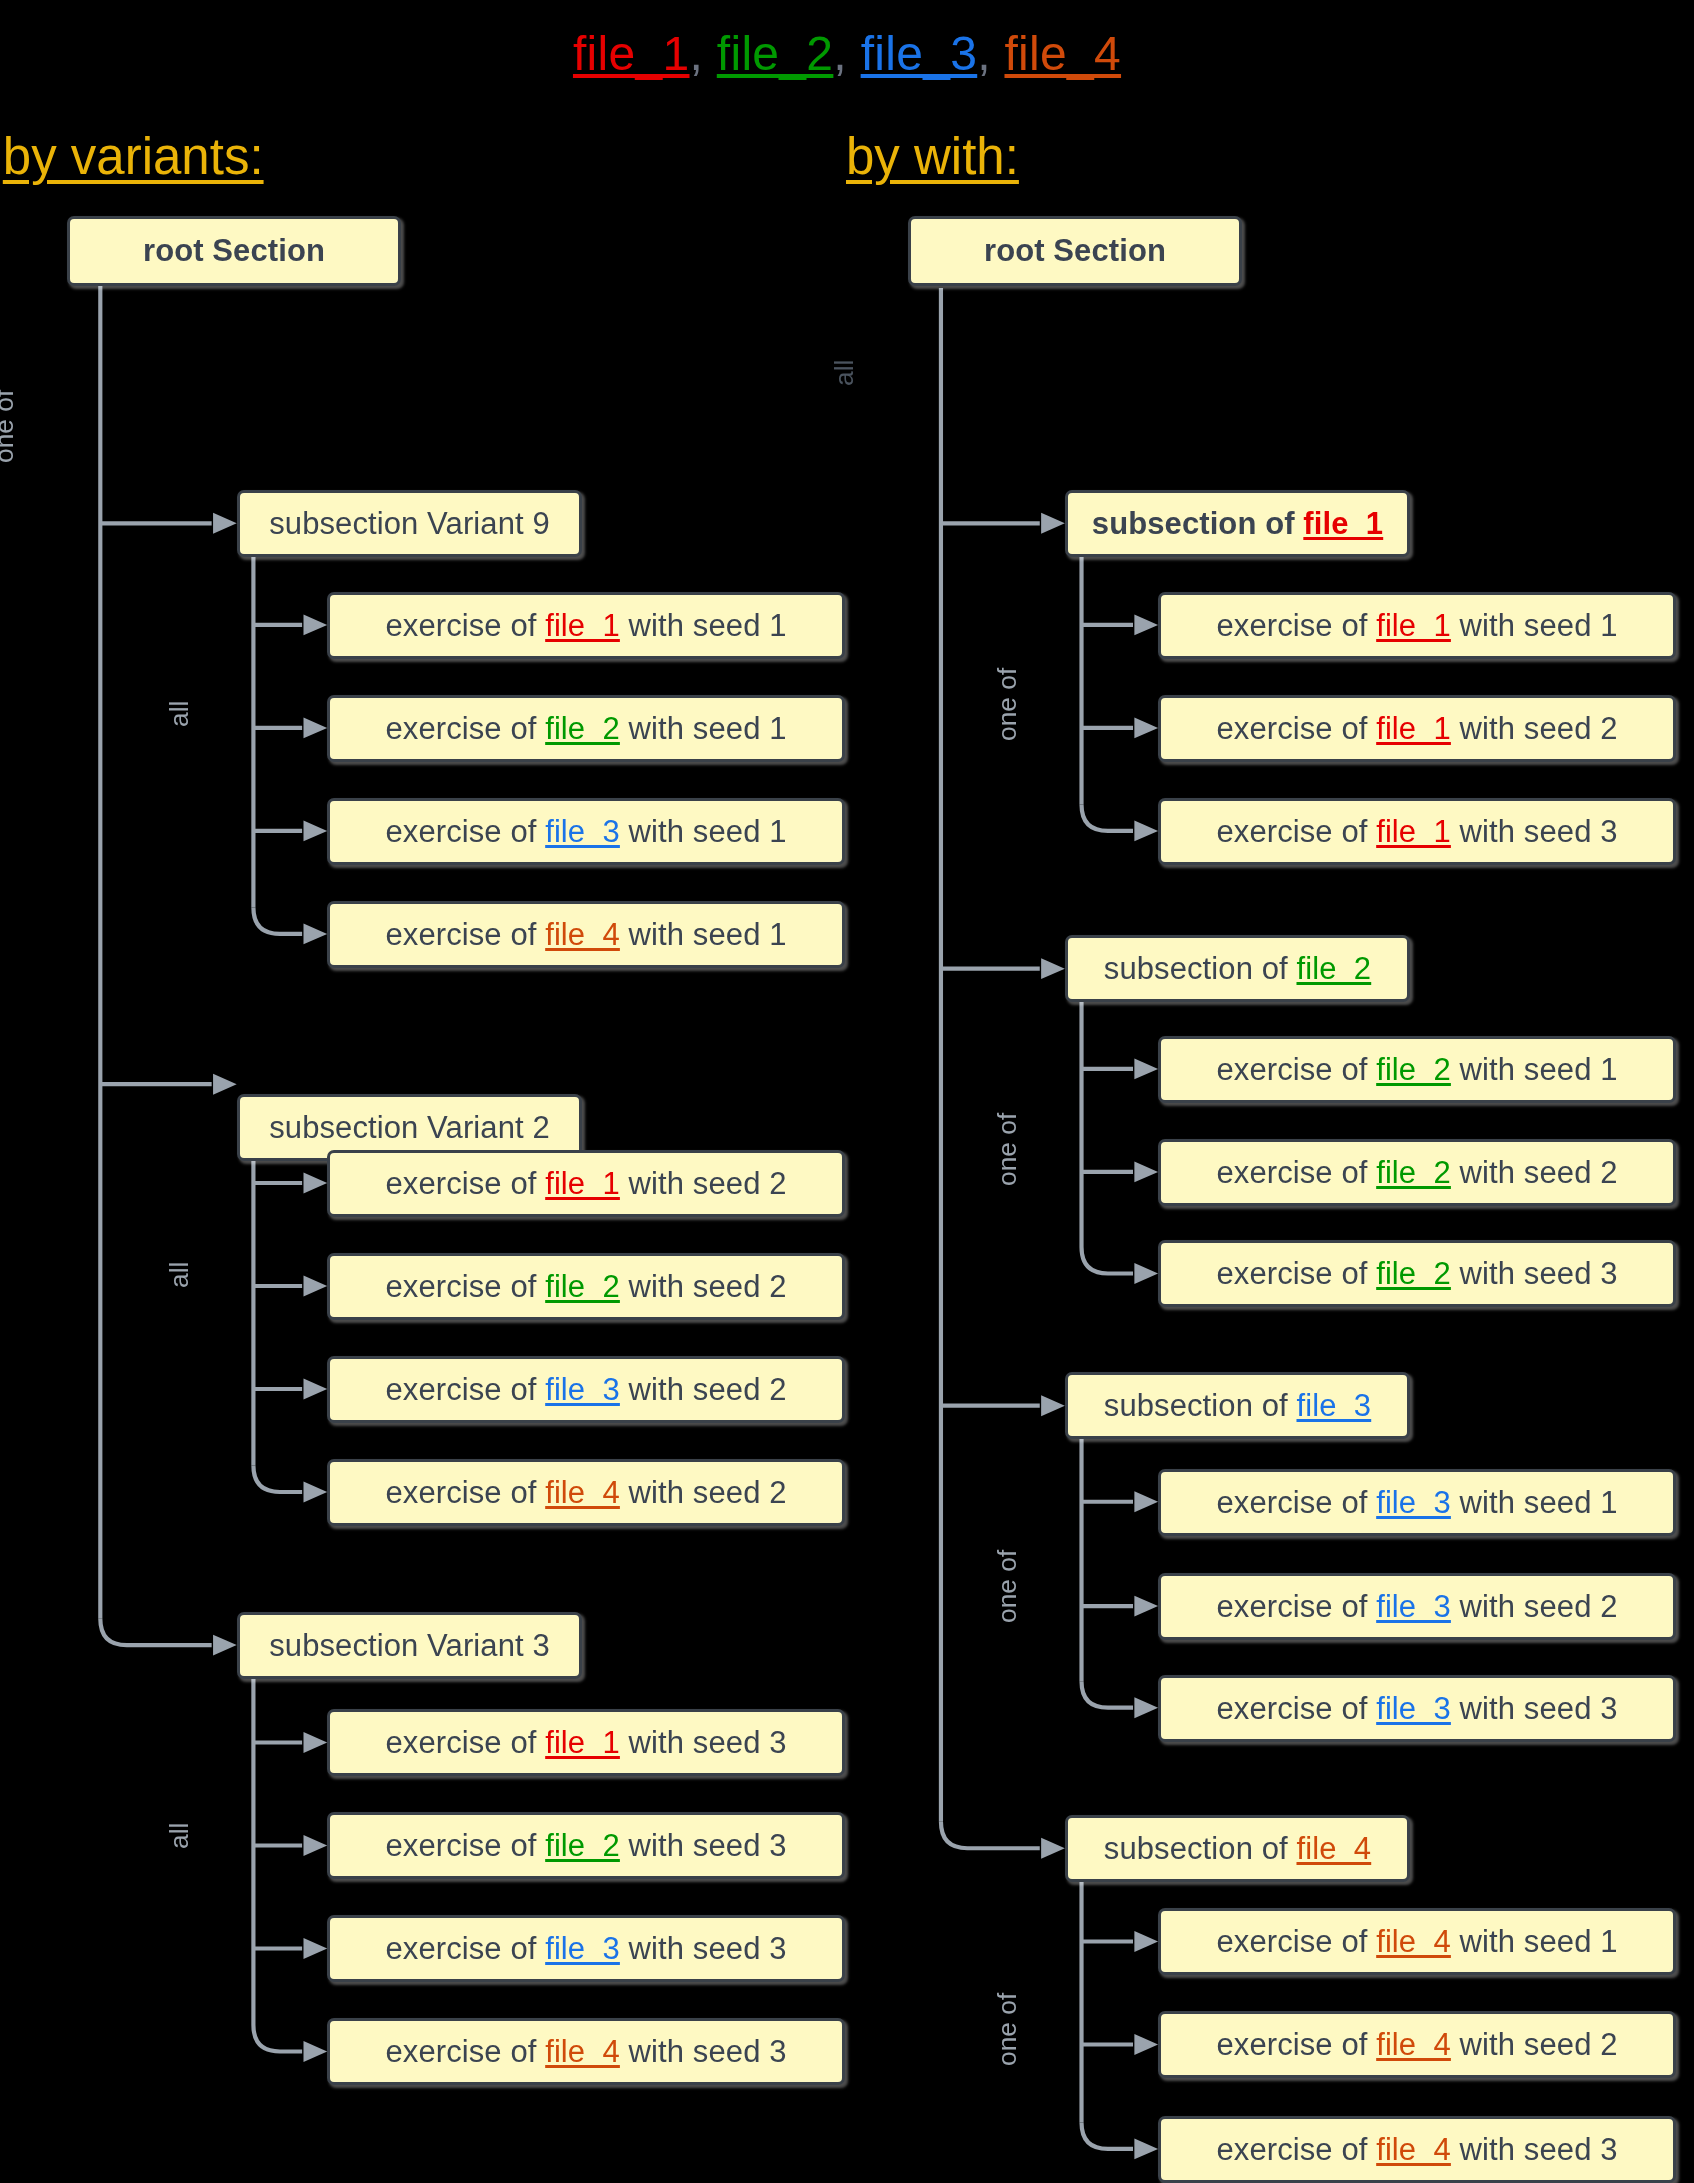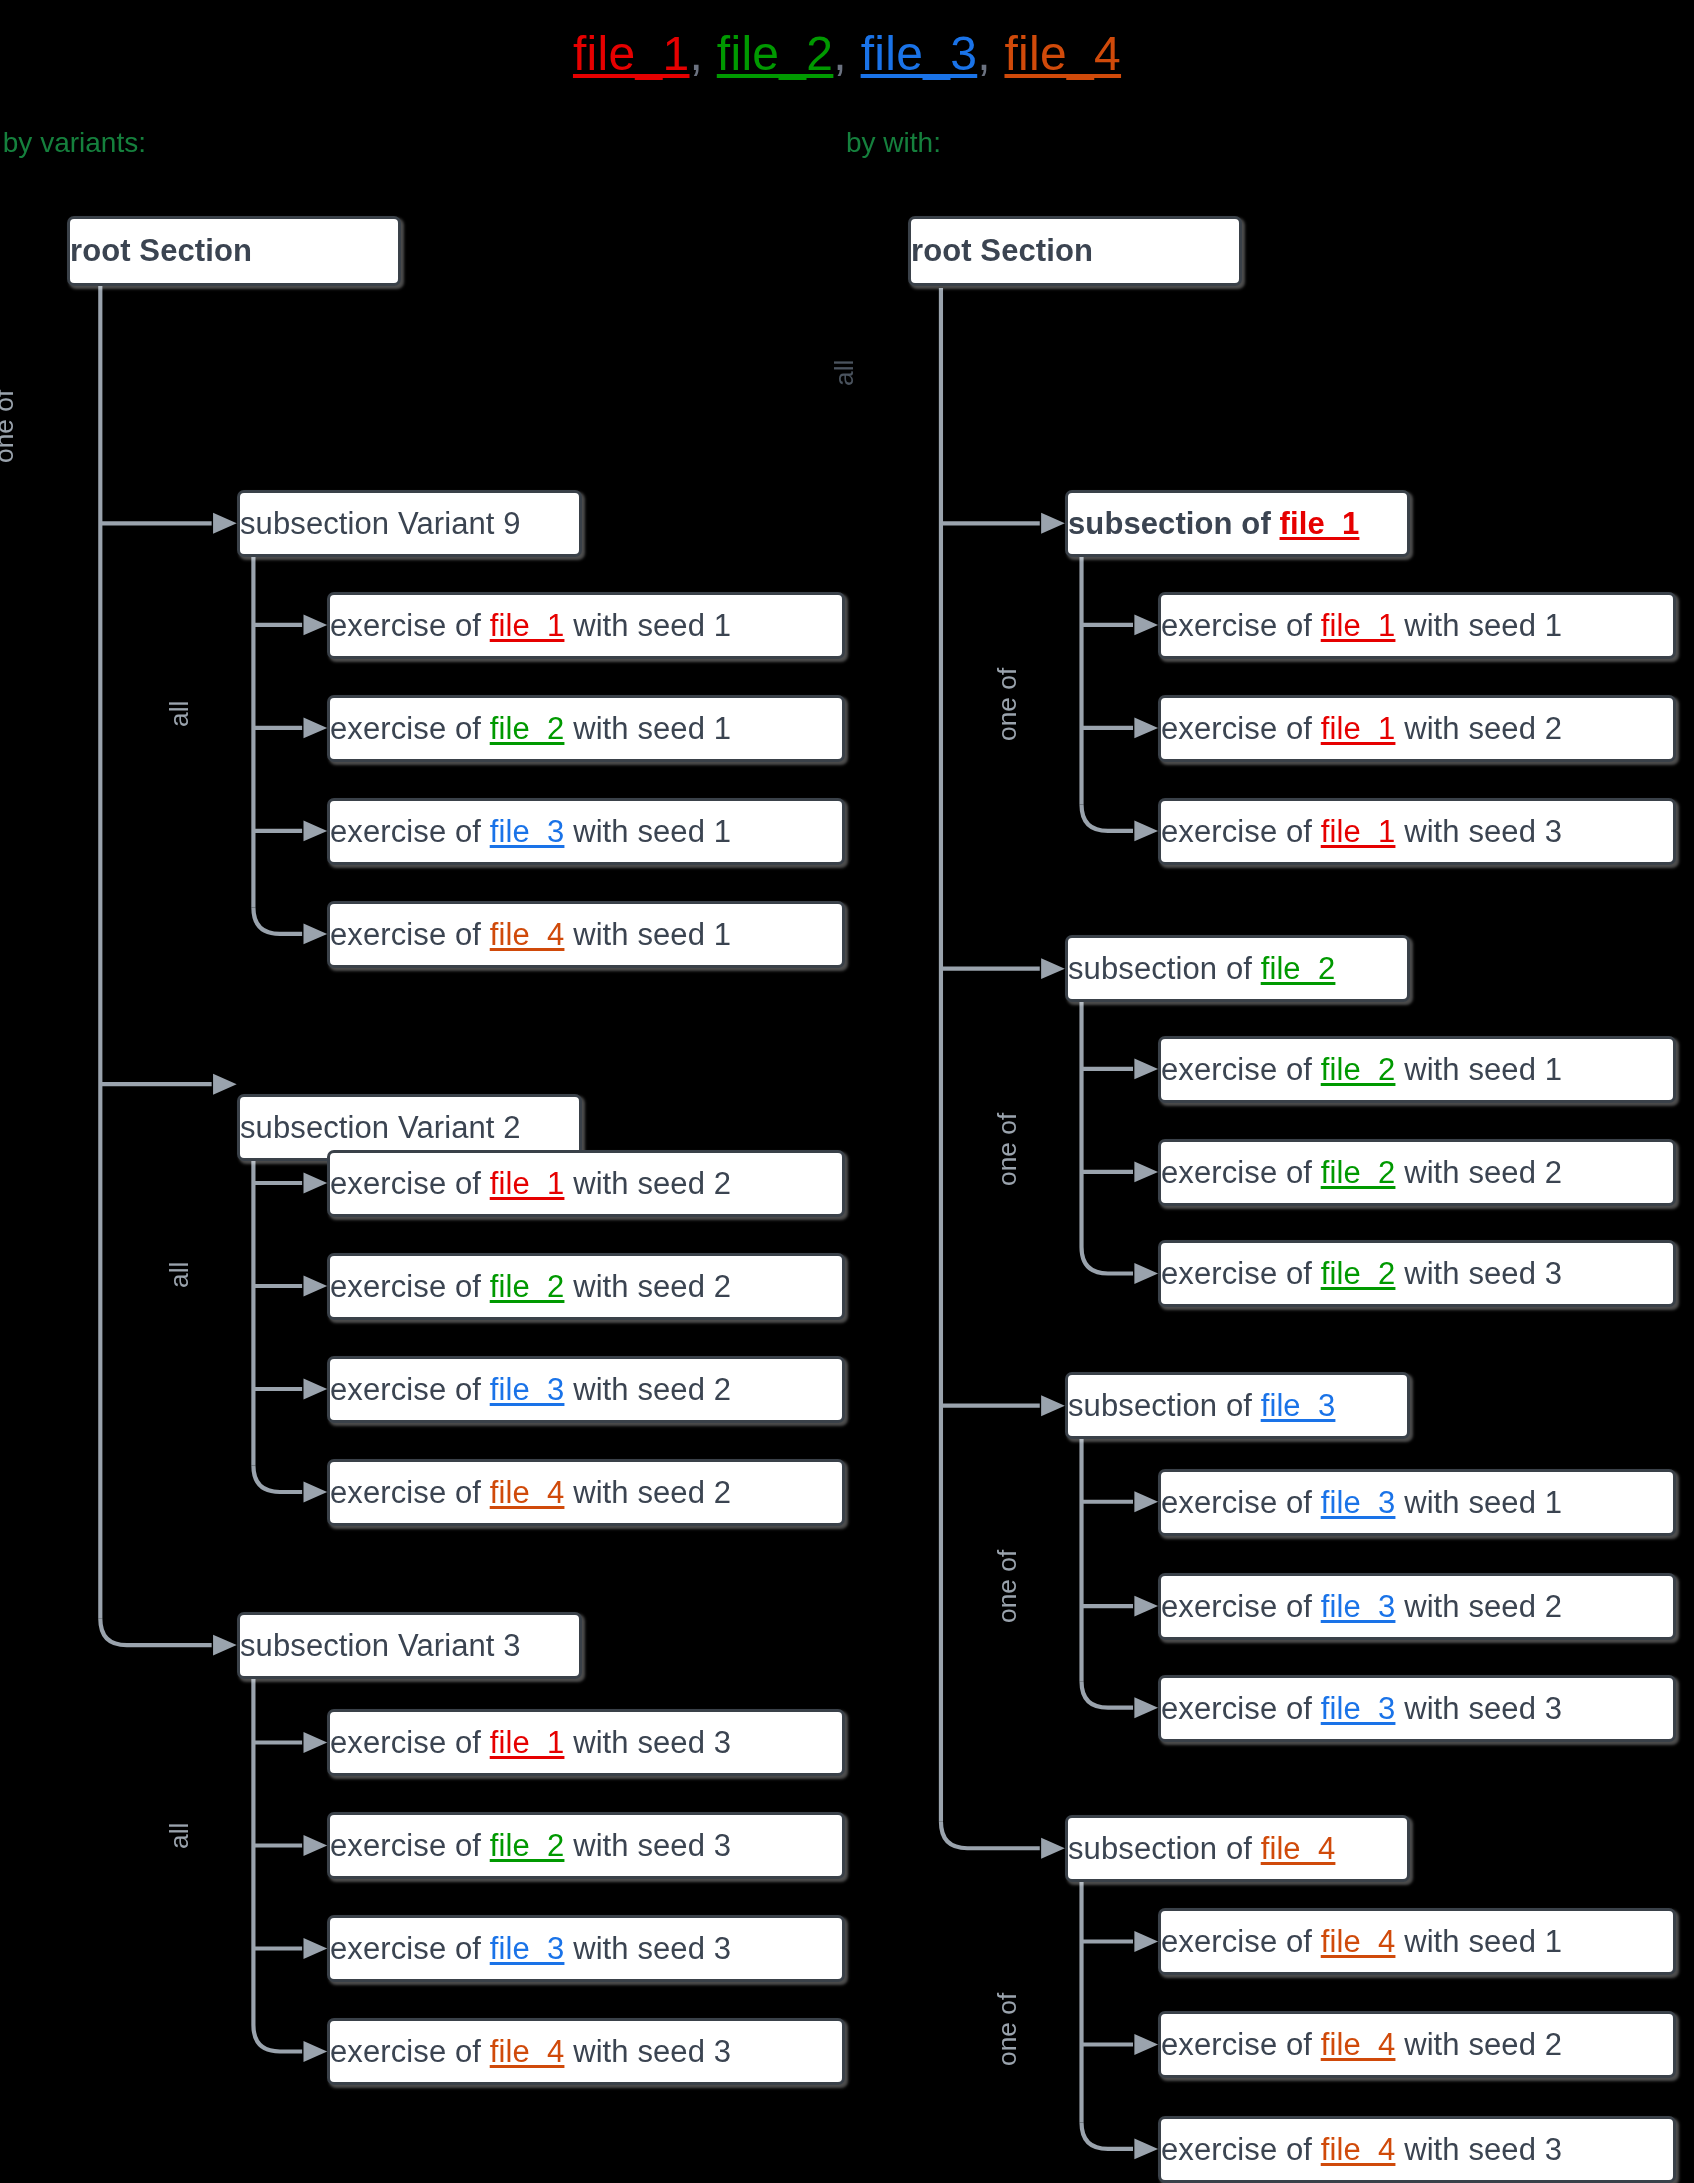--- a/index.html
+++ b/index.html
@@ -25,39 +25,41 @@
     font-size: 48px;
     letter-spacing: 0.3px;
     white-space: nowrap;
   }
   #legend .sep { color: #6b7280; }
   #legend .f { text-decoration: underline; text-decoration-thickness: 3.5px; text-underline-offset: 4.2px; }
 
   
   .col-header {
     position: absolute;
-    font-size: 28px;
-    color: #15803d;
+    font-size: 51px;
+    color: #eab308;
+    text-decoration: underline;
     text-decoration-thickness: 3.5px;
     text-underline-offset: 5.6px;
     white-space: nowrap;
   }
   #hdr-variants { left: 2.8px; top: 127px; }
   #hdr-files    { left: 846px; top: 127px; }
 
   
   .node {
     position: absolute;
     box-sizing: border-box;
-    background: #ffffff;
+    background: #fef9c3;
     border: 3.5px solid #3a4149;
     border-radius: 7px;
     box-shadow: 2.8px 2.8px 2.8px rgba(255,255,255,0.30);
     display: flex;
     align-items: center;
+    justify-content: center;
     color: #3b4451;
     font-size: 31px;
     white-space: nowrap;
     letter-spacing: 0.1px;
   }
   .node.root { font-weight: bold; }
   .node .t { display: inline; }
   .f1 { color: #e60000; }
   .f2 { color: #009900; }
   .f3 { color: #1a73e8; }

